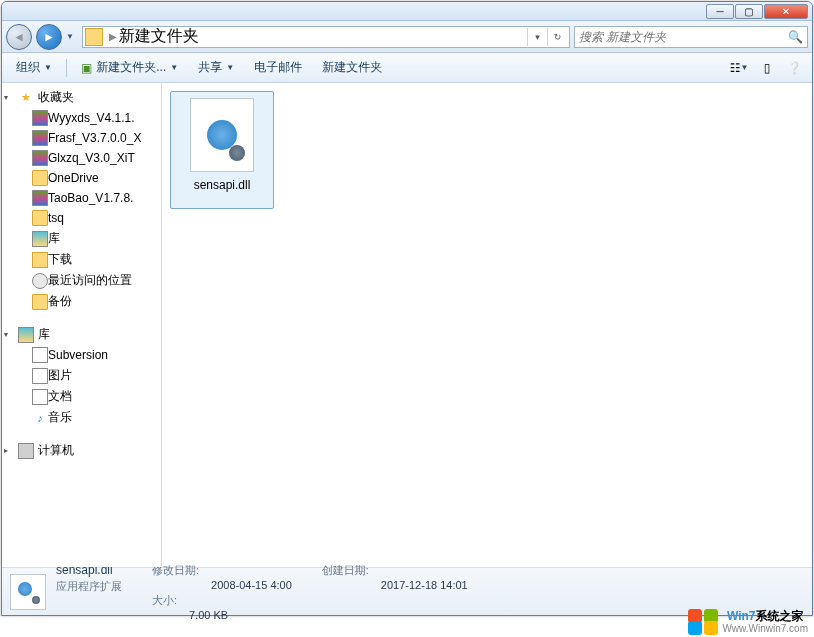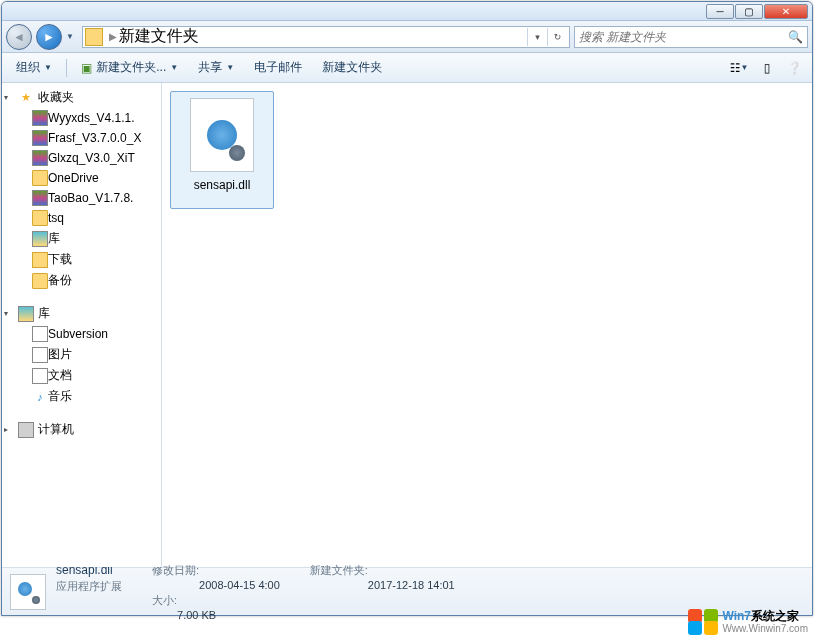--- a/index.html
+++ b/index.html
@@ -63,30 +63,30 @@
 .file-icon { width: 64px; height: 74px; background: #fff; border: 1px solid #c0c8d0; display: flex; align-items: center; justify-content: center; position: relative; }
 .gear-big { width: 30px; height: 30px; border-radius: 50%; background: radial-gradient(circle,#6ab2e8,#2a7fc4); position: relative; }
 .gear-sm { width: 16px; height: 16px; border-radius: 50%; background: radial-gradient(circle,#7a8a9a,#4a5a6a); position: absolute; bottom: 10px; right: 8px; }
 .file-name { font-size: 12px; margin-top: 6px; text-align: center; }
 
 
 .details { height: 48px; border-top: 1px solid #d6e0ea; background: linear-gradient(180deg,#f4f8fc,#e8eff7); display: flex; align-items: center; padding: 4px 8px; font-size: 11px; gap: 10px; }
 .det-icon { width: 36px; height: 36px; background: #fff; border: 1px solid #c0c8d0; display: flex; align-items: center; justify-content: center; }
 .det-cols { display: flex; gap: 30px; }
 .det-col { display: flex; flex-direction: column; gap: 2px; }
-.det-row { display: flex; gap: 0; }
+.det-row { display: flex; gap: 12px; }
 .det-label { color: #6a7a8a; }
 .det-val { color: #2a3a4a; margin-top: 16px; }
 .det-name { color: #1a3a5a; font-size: 12px; }
 
 
 .watermark { position: absolute; bottom: 2px; right: 6px; display: flex; align-items: center; gap: 4px; font-size: 11px; }
 .wm-logo { width: 30px; height: 26px; position: relative; }
 .wm-q { position: absolute; width: 14px; height: 14px; border-radius: 3px; }
-.wm-text { display: flex; flex-direction: column; line-height: 1.1; }
+.wm-text { display: flex; flex-direction: column; line-height: 1.1; text-align: center; }
 .wm-t1 { font-weight: bold; font-size: 12px; }
 .wm-t1 .w7 { color: #3a8fd4; }
 .wm-t2 { font-size: 10px; color: #888; }
 </style>
 </head>
 <body>
 
 <div class="window">
 
   <div class="titlebar">
@@ -173,20 +173,24 @@
           </div>
         <div class="side-item">
             <span class="icon-sm i-lib"></span>
             <span>库</span>
           </div>
         <div class="side-item">
             <span class="icon-sm i-dl"></span>
             <span>下载</span>
           </div>
         <div class="side-item">
+            <span class="icon-sm i-clock"></span>
+            <span>最近访问的位置</span>
+          </div>
+        <div class="side-item">
             <span class="icon-sm i-folder"></span>
             <span>备份</span>
           </div>
       </div>
       <div class="side-group">
         <div class="side-hdr">
           <span class="exp">▾</span>
           <span class="icon-sm i-lib"></span>
           <span>库</span>
         </div>
@@ -244,21 +248,21 @@
             <span class="det-label">修改日期:</span>
             <span class="det-val">2008-04-15 4:00</span>
           </div>
         <div class="det-row">
             <span class="det-label">大小:</span>
             <span class="det-val">7.00 KB</span>
           </div>
       </div>
       <div class="det-col">
         <div class="det-row">
-            <span class="det-label">新建文件夹:</span>
+            <span class="det-label">创建日期:</span>
             <span class="det-val">2017-12-18 14:01</span>
           </div>
       </div>
     </div>
   </div>
 </div>
 
 <div class="watermark">
   <div class="wm-logo">
     <div class="wm-q" style="background:#f25022;top:0;left:0"></div>

